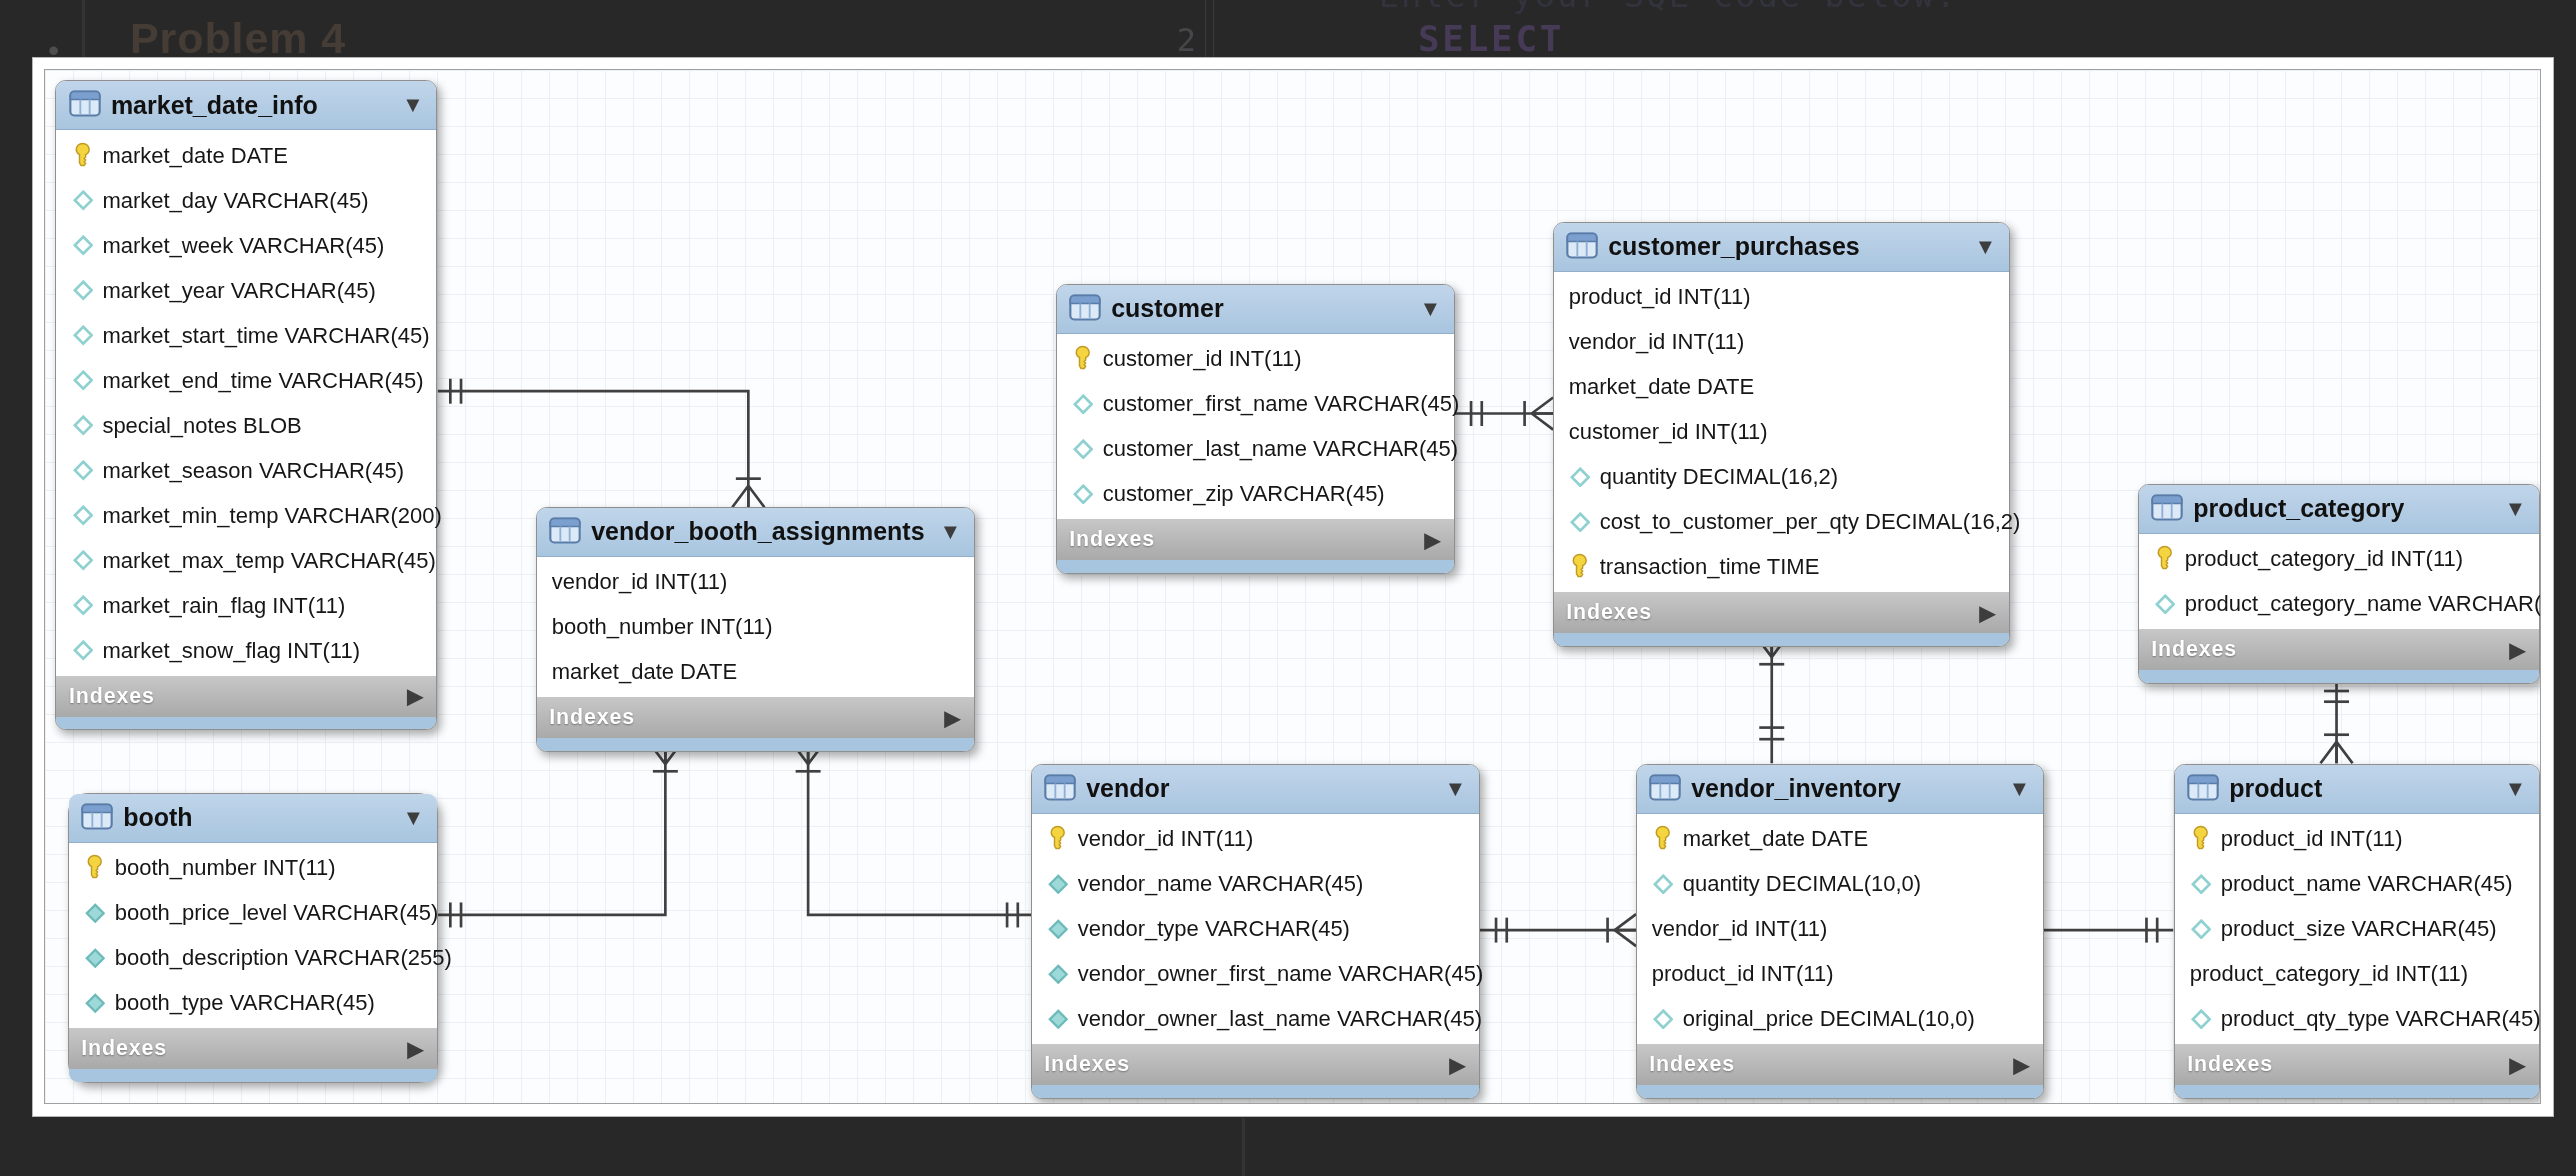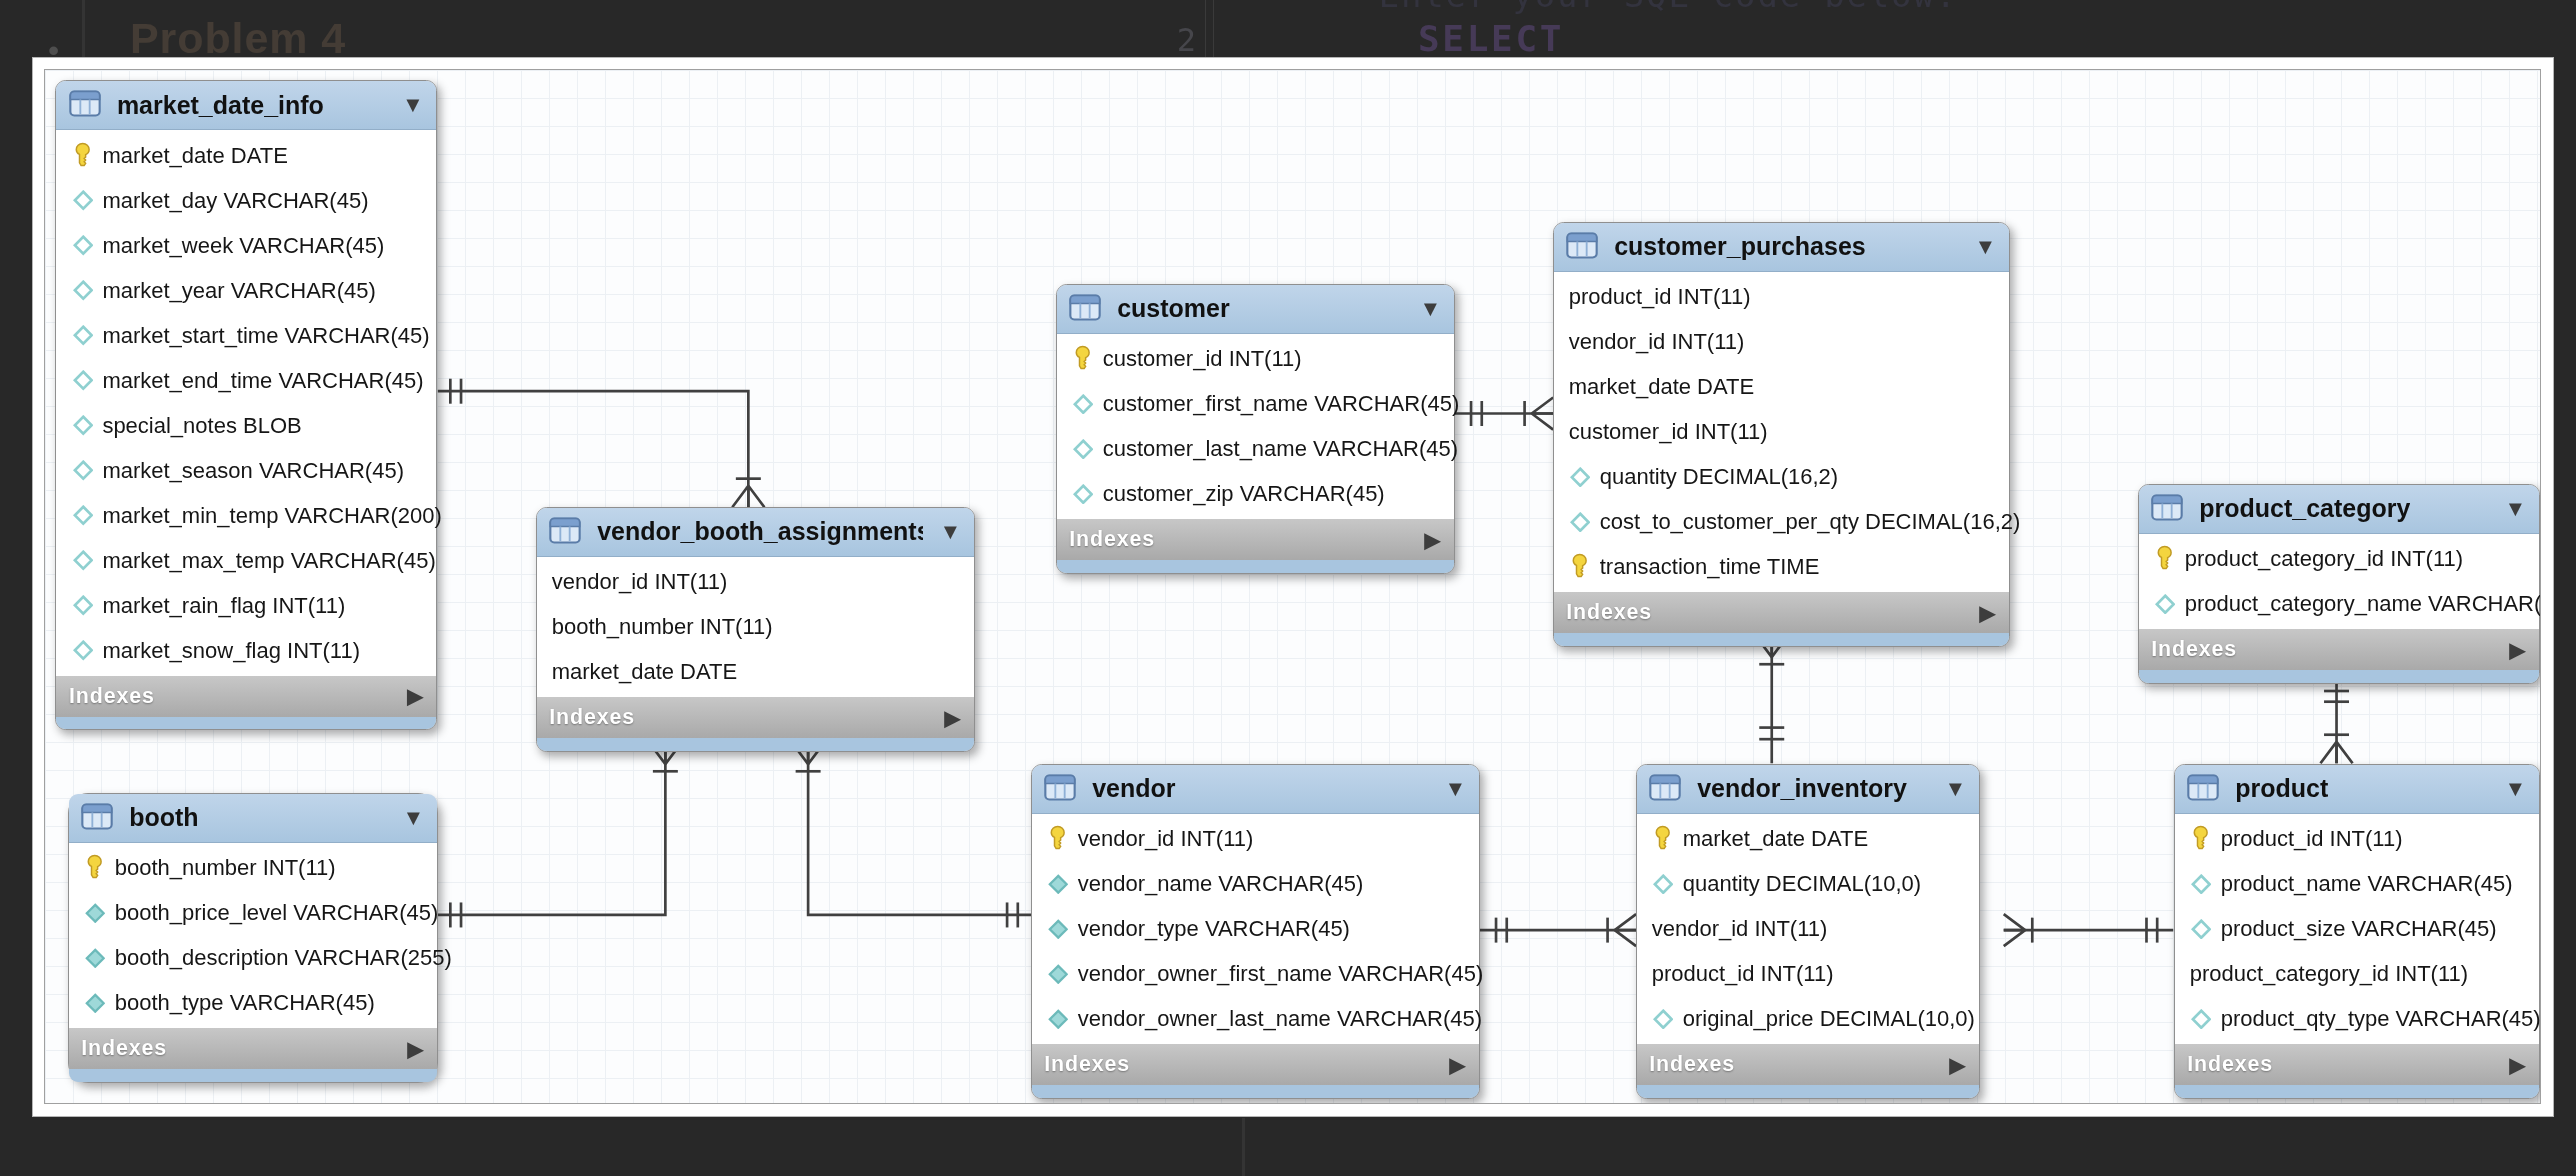--- a/index.html
+++ b/index.html
@@ -23,21 +23,21 @@
           background-color:#fcfdfe;border:1.8px solid #a0a0a0;box-sizing:border-box;
           background-image:linear-gradient(to right,#ecf0f4 0.9px,transparent 0.9px),
                            linear-gradient(to bottom,#ecf0f4 0.9px,transparent 0.9px);
           background-size:28px 28px;}
   .connector-layer{position:absolute;left:0;top:0;width:2497px;height:1035px;}
   .connector-layer path{fill:none;stroke:#404040;stroke-width:3;}
   
   .table-card{position:absolute;border-radius:10.7px;background:#fff;border:1.8px solid #8f8f8f;
               box-shadow:3.6px 4.5px 9px rgba(30,30,30,.35);box-sizing:border-box;}
   .tbl-header{height:48px;background:linear-gradient(#c0d5ea,#a8c5df);border-bottom:0.9px solid #92aec8;
-              border-radius:9px 9px 0 0;display:flex;align-items:center;padding:0 12.5px;gap:16px;}
+              border-radius:9px 9px 0 0;display:flex;align-items:center;padding:0 12.5px;gap:10px;}
   .tbl-title{font-size:25px;font-weight:bold;color:#111;white-space:nowrap;overflow:hidden;}
   .tbl-caret{margin-left:auto;color:#3d3d3d;font-size:22px;}
   .tbl-body{background:transparent;padding:2.7px 0;}
   .col-row{height:45px;display:flex;align-items:center;padding:0 9px;gap:8px;margin-left:6px;}
   .col-icon{width:23px;display:flex;justify-content:center;align-items:center;flex:0 0 23px;}
   .col-label{font-size:22px;color:#161616;white-space:nowrap;}
   .tbl-footer{height:41px;background:linear-gradient(#c7c7c7,#a9a9a9);display:flex;align-items:center;
               padding:0 12.5px;color:#ffffff;font-weight:bold;font-size:21.4px;letter-spacing:0.9px;
               text-shadow:0 0.9px 1.8px rgba(0,0,0,.35);}
   .ftr-arrow{margin-left:auto;color:#3d3d3d;font-size:20.5px;text-shadow:none;}
@@ -506,21 +506,21 @@
               </span>
               <span class="col-label">vendor_owner_last_name VARCHAR(45)</span>
             </div>
           </div>
           <div class="tbl-footer">
             <span>Indexes</span>
             <span class="ftr-arrow">▶</span>
           </div>
           <div class="tbl-strip"></div>
         </div>
-      <div class="table-card" style="left:1591px;top:694px;width:344px;">
+      <div class="table-card" style="left:1591px;top:694px;width:408px;">
           <div class="tbl-header">
             <span class="tbl-icon"><svg width="32" height="27" viewBox="0 0 24 20">
                 <rect x="1" y="1" width="22" height="18" rx="3" fill="#dce9f7" stroke="#5a7ca8" stroke-width="1.6"></rect>
                 <path d="M1 4a3 3 0 0 1 3-3h16a3 3 0 0 1 3 3v3H1z" fill="#7b9fce" stroke="#5a7ca8" stroke-width="1.2"></path>
                 <line x1="8.5" y1="7" x2="8.5" y2="18" stroke="#8fb0d6" stroke-width="1.4"></line>
                 <line x1="15.5" y1="7" x2="15.5" y2="18" stroke="#8fb0d6" stroke-width="1.4"></line>
               </svg></span>
             <span class="tbl-title">vendor_inventory</span>
             <span class="tbl-caret">▼</span>
           </div>

